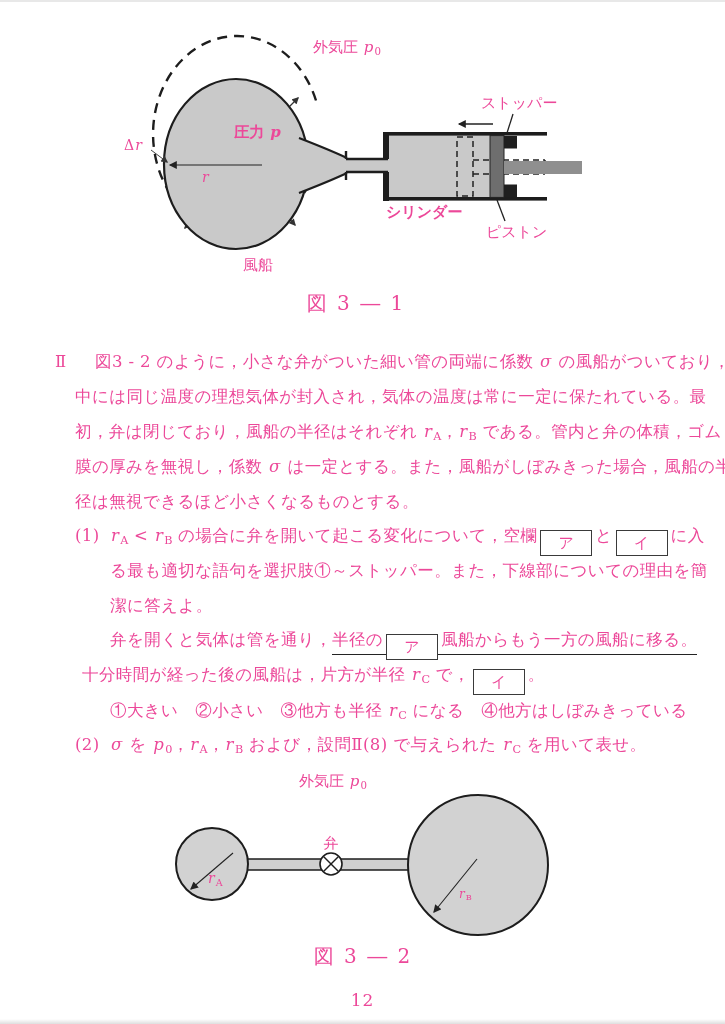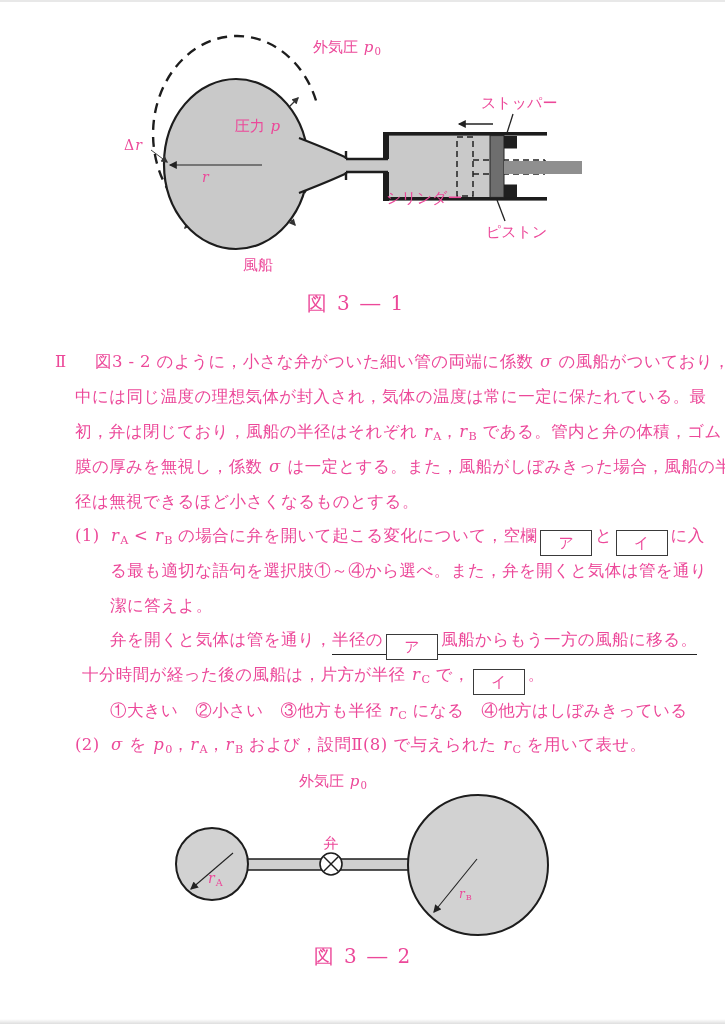--- a/index.html
+++ b/index.html
@@ -87,40 +87,40 @@
 
       <line x1="262" y1="133" x2="170" y2="133" stroke="#222" stroke-width="1.1" marker-end="url(#arr1)"></line>
 
       <line x1="151" y1="118" x2="167" y2="130" stroke="#444" stroke-width="1" marker-end="url(#arr1s)"></line>
 
       <line x1="513" y1="82" x2="507" y2="101" stroke="#222" stroke-width="1.3"></line>
       <line x1="497" y1="168" x2="505" y2="189" stroke="#222" stroke-width="1.3"></line>
     </svg>
 
     <div class="figlabel center" style="left:347px;top:6px;"><span>外気圧 </span><span class="var">p</span><span class="sub">0</span></div>
-    <div class="figlabel center" style="left:258px;top:85px;"><span>圧力 </span><span class="var">p</span></div>
+    <div class="figlabel center" style="left:258px;top:91px;font-weight:bold;"><span>圧力 </span><span class="var">p</span></div>
     <div class="figlabel" style="left:124px;top:104px;font-size:14px;"><span>Δ</span><span class="var">r</span></div>
     <div class="figlabel" style="left:201px;top:136px;font-size:14px;"><span class="var">r</span></div>
     <div class="figlabel center" style="left:258px;top:224px;">風船</div>
     <div class="figlabel" style="left:481px;top:62px;">ストッパー</div>
-    <div class="figlabel" style="left:386px;top:157px;">シリンダー</div>
+    <div class="figlabel" style="left:386px;top:171px;font-weight:bold;">シリンダー</div>
     <div class="figlabel" style="left:486px;top:191px;">ピストン</div>
     <div class="caption center" style="left:356px;top:258px;">図 3 ― 1</div>
   </div>
 
   <div class="txtline" style="left:55px;top:348px;">Ⅱ</div>
   <div class="txtline" style="left:95px;top:348px;"><span>図3 - 2 のように，小さな弁がついた細い管の両端に係数 </span><span class="var">σ</span><span> の風船がついており，</span></div>
   <div class="txtline" style="left:75px;top:383px;"><span>中には同じ温度の理想気体が封入され，気体の温度は常に一定に保たれている。最</span></div>
   <div class="txtline" style="left:75px;top:418px;"><span>初，弁は閉じており，風船の半径はそれぞれ </span><span class="var">r</span><span class="sub">A</span><span>，</span><span class="var">r</span><span class="sub">B</span><span> である。管内と弁の体積，ゴム</span></div>
   <div class="txtline" style="left:75px;top:453px;"><span>膜の厚みを無視し，係数 </span><span class="var">σ</span><span> は一定とする。また，風船がしぼみきった場合，風船の半</span></div>
   <div class="txtline" style="left:75px;top:488px;"><span>径は無視できるほど小さくなるものとする。</span></div>
 
   <div class="txtline" style="left:75px;top:522px;">(1)</div>
   <div class="txtline" style="left:110px;top:522px;"><span class="var">r</span><span class="sub">A</span><span> &lt; </span><span class="var">r</span><span class="sub">B</span><span> の場合に弁を開いて起こる変化について，空欄</span><span class="blankbox">ア</span><span>と</span><span class="blankbox">イ</span><span>に入</span></div>
-  <div class="txtline" style="left:110px;top:557px;"><span>る最も適切な語句を選択肢①～④から選べ。また，弁を開くと気体は管を通り</span></div>
+  <div class="txtline" style="left:110px;top:557px;"><span>る最も適切な語句を選択肢①～ストッパー。また，下線部についての理由を簡</span></div>
   <div class="txtline" style="left:110px;top:592px;"><span>潔に答えよ。</span></div>
 
   <div class="txtline" style="left:82px;top:661px;"><span>十分時間が経った後の風船は，片方が半径 </span><span class="var">r</span><span class="sub">C</span><span> で，</span><span class="blankbox">イ</span><span>。</span></div>
   <div class="txtline" style="left:110px;top:626px;"><span>弁を開くと気体は管を通り，</span><span class="u"><span>半径の</span><span class="blankbox">ア</span><span>風船からもう一方の風船に移る。</span></span></div>
 
   <div class="txtline" style="left:110px;top:697px;"><span>①大きい　②小さい　③他方も半径 </span><span class="var">r</span><span class="sub">C</span><span> になる　④他方はしぼみきっている</span></div>
 
   <div class="txtline" style="left:75px;top:731px;">(2)</div>
   <div class="txtline" style="left:110px;top:731px;"><span class="var">σ</span><span> を </span><span class="var">p</span><span class="sub">0</span><span>，</span><span class="var">r</span><span class="sub">A</span><span>，</span><span class="var">r</span><span class="sub">B</span><span> および，設問Ⅱ(8) で与えられた </span><span class="var">r</span><span class="sub">C</span><span> を用いて表せ。</span></div>
 
@@ -148,13 +148,14 @@
       <line x1="477" y1="97" x2="434" y2="150" stroke="#222" stroke-width="1.1" marker-end="url(#arr2)"></line>
     </svg>
 
     <div class="figlabel center" style="left:333px;top:10px;"><span>外気圧 </span><span class="var">p</span><span class="sub">0</span></div>
     <div class="figlabel center" style="left:331px;top:72px;">弁</div>
     <div class="figlabel" style="left:207px;top:107px;font-size:14px;"><span class="var">r</span><span class="sub">A</span></div>
     <div class="figlabel" style="left:458px;top:123px;font-size:12px;"><span class="var">r</span><span class="sub">B</span></div>
     <div class="caption center" style="left:363px;top:181px;">図 3 ― 2</div>
   </div>
 
+  <div class="pagenum">12</div>
 </div>
 
 </body></html>

